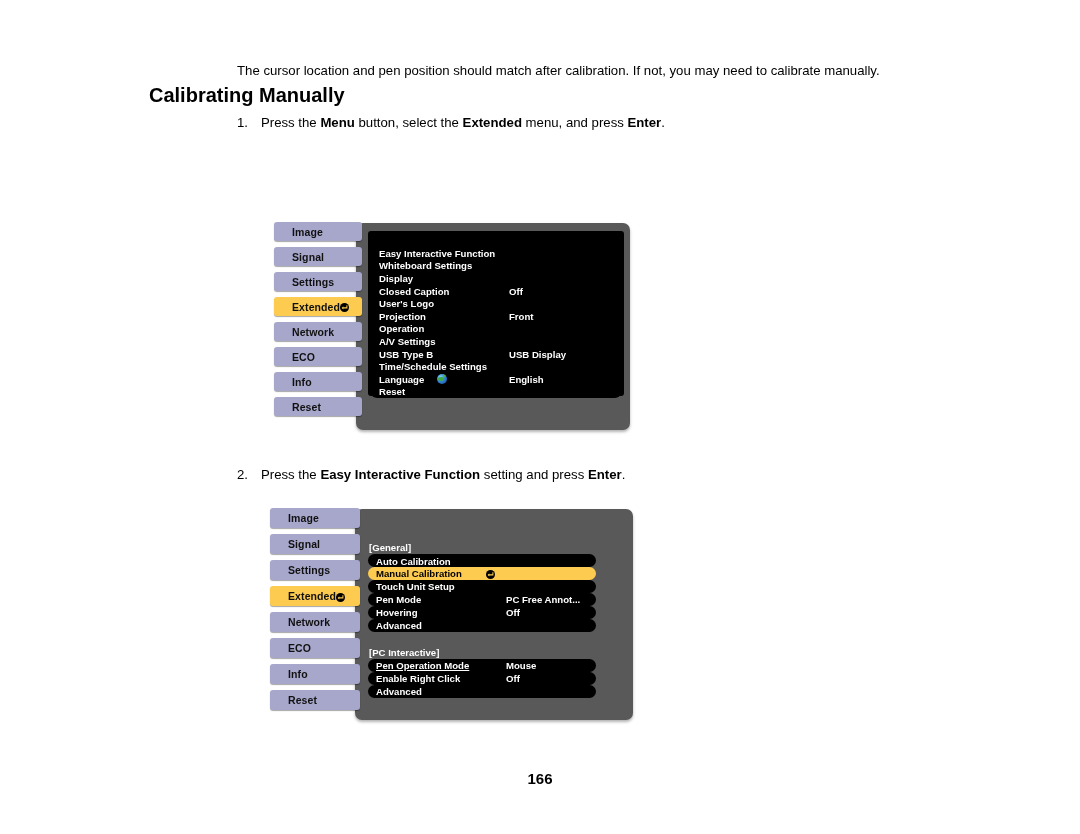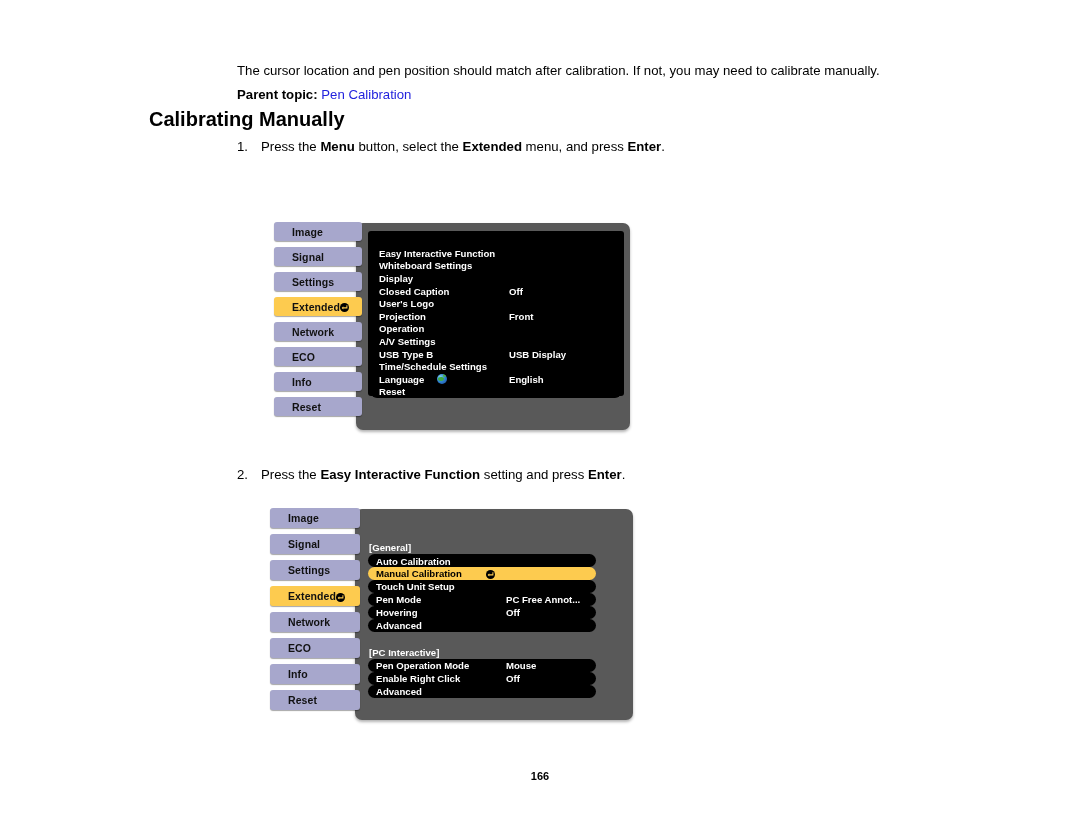--- a/index.html
+++ b/index.html
@@ -234,36 +234,32 @@
     background: #4cb24c;
     border-radius: 50%;
   }
 
   .page-number {
     position: absolute;
     left: 0;
     top: 770px;
     width: 1080px;
     text-align: center;
-    font-size: 11px;
+    font-size: 15px;
     font-weight: bold;
     color: #000;
   }
 </style>
 </head>
 <body>
 
 <div class="doc">
 
   <p class="para">The cursor location and pen position should match after calibration. If not, you may need to calibrate manually.</p>
 
-  <p class="parent-topic">
-    <span>Parent topic:</span>
-    <a class="link" href="#" style="text-decoration:none">Pen Calibration</a>
-  </p>
 
   <h2 class="section-heading">Calibrating Manually</h2>
 
 
   <div class="step">
     <span class="num">1.</span>
     <span class="stxt">
       <span>Press the </span><b>Menu</b><span> button, select the </span><b>Extended</b><span> menu, and press </span><b>Enter</b><span>.</span>
     </span>
   </div>
@@ -447,21 +443,21 @@
       </div>
       <div class="osd-row" style="height:13px;">
         <span>Advanced</span>
       </div>
     </div>
   </div>
 
   <div style="position:absolute; left:96px; top:138px; width:230px; z-index:3;">
     <div class="osd-grouphead">[PC Interactive]</div>
     <div style="position:relative; left:2px; width:228px;">
-      <div class="osd-row" style="height:13px;">
+      <div class="osd-row" style="height:13px;text-decoration:underline;">
         <span>Pen Operation Mode</span>
         <span class="rval">Mouse</span>
       </div>
       <div class="osd-row" style="height:13px;">
         <span>Enable Right Click</span>
         <span class="rval">Off</span>
       </div>
       <div class="osd-row" style="height:13px;">
         <span>Advanced</span>
       </div>

